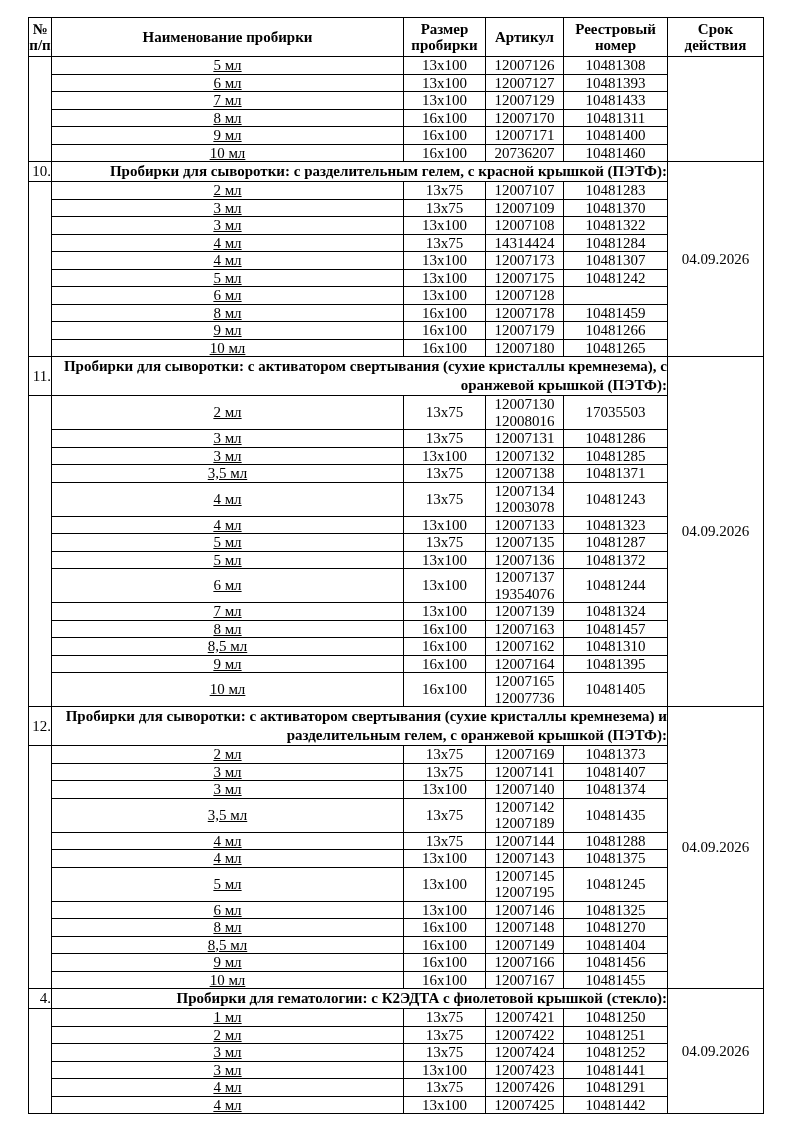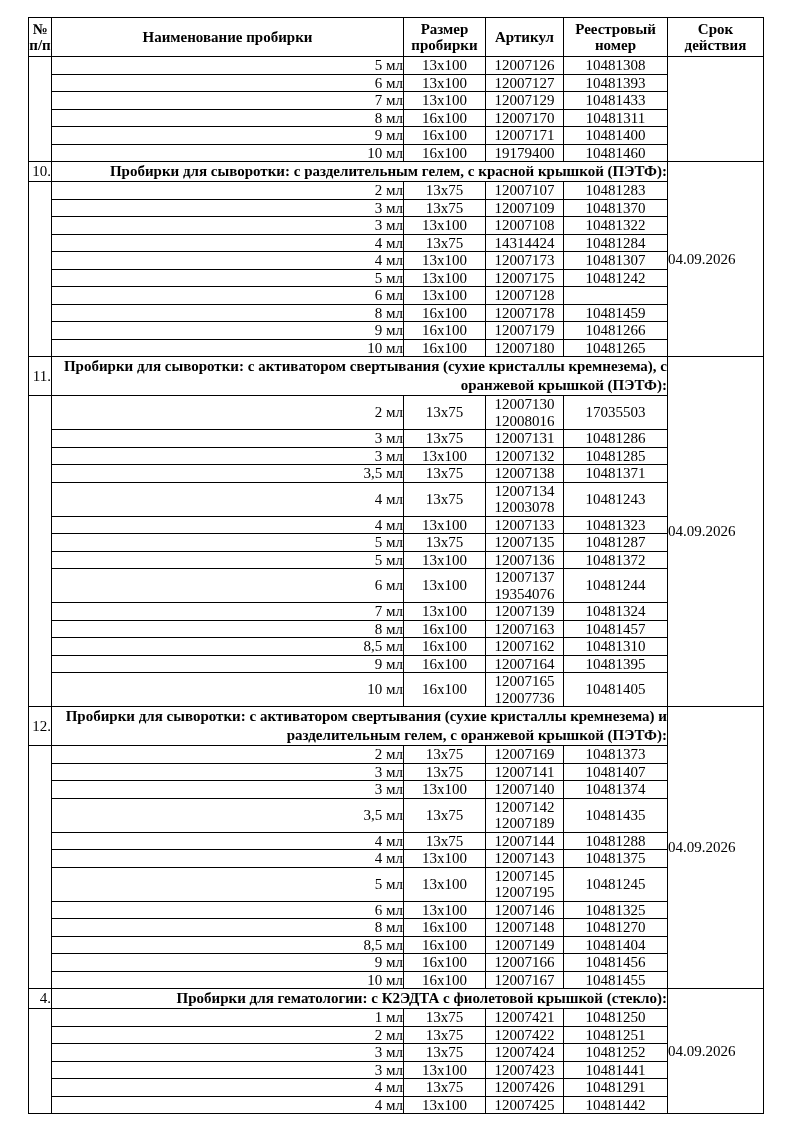--- a/index.html
+++ b/index.html
@@ -37,43 +37,45 @@
     font-size: 15px;
   }
   table.registry th {
     font-weight: bold;
     line-height: 16px;
     white-space: pre-line;
     text-align: center;
     padding: 3px 0;
   }
   td.name {
-    text-align: right;
+    text-align: center;
     padding-left: 4px;
     line-height: 16.5px;
+    text-decoration: underline;
   }
   td.size, td.article, td.registry-num {
     text-align: center;
     line-height: 16.5px;
   }
   td.article {
     white-space: pre-line;
   }
   td.num {
     text-align: right;
     line-height: 16.5px;
   }
   td.section-title {
     font-weight: bold;
     text-align: right;
     line-height: 19px;
     padding: 1px 2px;
     white-space: pre-line;
   }
   td.validity {
+    text-align: center;
     line-height: 16.5px;
   }
 </style>
 </head>
 <body>
 
 <div class="page">
   <table class="registry">
     <colgroup>
       <col style="width:23px">
@@ -126,21 +128,21 @@
         </tr>
         <tr>
           <td class="name">9 мл</td>
           <td class="size">16x100</td>
           <td class="article">12007171</td>
           <td class="registry-num">10481400</td>
         </tr>
         <tr>
           <td class="name">10 мл</td>
           <td class="size">16x100</td>
-          <td class="article">19179400</td>
+          <td class="article">20736207</td>
           <td class="registry-num">10481460</td>
         </tr>
         <tr>
           <td class="num">10.</td>
           <td class="section-title" colspan="4">Пробирки для сыворотки: с разделительным гелем, с красной крышкой (ПЭТФ):</td>
           <td class="validity" rowspan="11">04.09.2026</td>
         </tr>
         <tr>
           <td class="num" rowspan="10"></td>
           <td class="name">2 мл</td>

